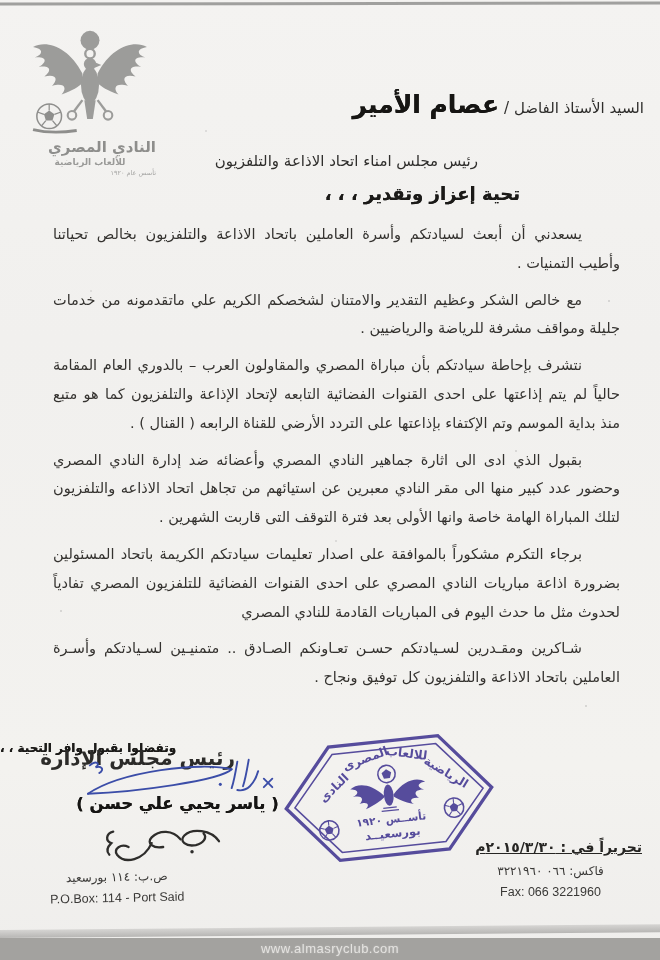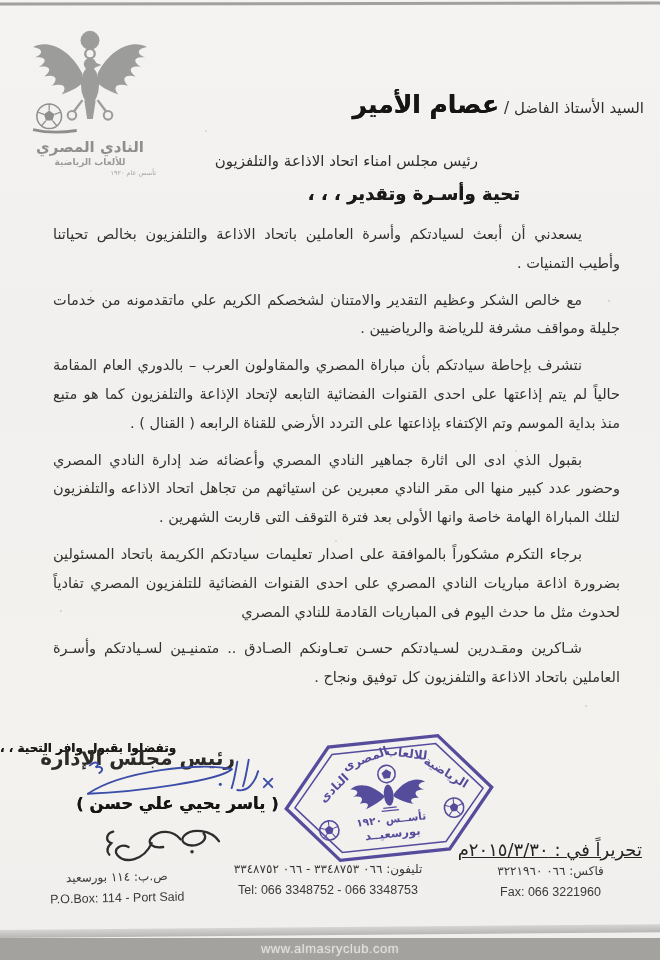--- a/index.html
+++ b/index.html
@@ -9,42 +9,42 @@
     font-family:"DejaVu Sans",sans-serif;color:#33312e;direction:rtl;
   }
   .scan-edge-top{position:absolute;top:2px;left:0;width:100%;height:3px;background:#8b8b89;opacity:.8;transform:rotate(-.1deg);}
   .speckles{position:absolute;top:0;left:0;width:2px;height:2px;border-radius:50%;background:transparent;
     box-shadow:455px 198px 0 rgba(110,110,108,.45),120px 388px 0 rgba(120,120,118,.3),608px 300px 0 rgba(120,120,118,.3),
     60px 610px 0 rgba(120,120,118,.3),335px 540px 0 rgba(130,130,128,.25),585px 705px 0 rgba(120,120,118,.3),
     205px 130px 0 rgba(130,130,128,.25),515px 450px 0 rgba(130,130,128,.3),90px 290px 0 rgba(130,130,128,.22);}
   
   .logo{position:absolute;top:28px;right:504px;width:132px;text-align:center;color:#8f8f8d;}
   .logo svg{display:block;margin:0 auto;}
-  .logo-name{font-size:15px;font-weight:bold;letter-spacing:.5px;color:#8e8e8c;margin-top:-2px;}
+  .logo-name{font-size:15px;font-weight:bold;letter-spacing:.5px;color:#8e8e8c;margin-top:-2px;text-align:right;}
   .logo-sub{font-size:9px;font-weight:bold;color:#9a9a98;margin-top:1px;}
   .logo-founded{font-size:6.5px;color:#a5a5a3;margin-top:2px;text-align:right;}
   .recipient-line{position:absolute;top:90px;right:16px;white-space:nowrap;}
   .recipient-prefix{font-size:15px;color:#2e2d2b;}
   .recipient-name{font-size:25px;font-weight:bold;color:#161513;text-shadow:0 0 .6px #161513;}
   .title-line{position:absolute;top:152px;right:182px;font-size:15px;color:#2f2e2c;white-space:nowrap;}
   .greeting{position:absolute;top:183px;right:140px;font-size:18px;font-weight:bold;color:#1b1a18;text-shadow:0 0 .6px #1b1a18;white-space:nowrap;}
   
   .body-text{position:absolute;top:220px;right:40px;left:36px;font-size:14.5px;line-height:28.8px;text-align:justify;color:#34322f;}
   .body-text p{margin:0 0 8px 17px;text-indent:38px;}
   
   .closing{position:absolute;top:704px;left:0;width:100%;text-align:left;font-size:12px;font-weight:bold;color:#1b1a18;text-shadow:0 0 .6px #1b1a18;margin-top:37px;}
   .sign-title{position:absolute;top:746px;right:425px;width:140px;text-align:center;font-size:20px;font-weight:600;color:#2c2b29;white-space:nowrap;}
   .sig-svg{position:absolute;top:756px;right:370px;}
   .sign-name{position:absolute;top:794px;right:365px;width:235px;text-align:center;font-size:16.5px;font-weight:bold;color:#161513;text-shadow:0 0 .6px #161513;white-space:nowrap;}
   .scribble-svg{position:absolute;top:822px;right:418px;}
   
   .stamp{position:absolute;top:724px;right:160px;mix-blend-mode:multiply;opacity:.92;}
   .stamp text{font-family:"DejaVu Sans",sans-serif;}
   
-  .date-line{position:absolute;top:839px;right:18px;font-size:18px;font-weight:normal;color:#262523;text-decoration:underline;white-space:nowrap;}
+  .date-line{position:absolute;top:839px;right:18px;font-size:14px;font-weight:bold;color:#262523;text-decoration:underline;white-space:nowrap;}
   
   .footer-col{position:absolute;text-align:center;white-space:nowrap;}
   .f-ar{font-size:12px;color:#3a3937;}
   .f-en{font-size:12.5px;color:#3a3937;direction:ltr;font-family:"Liberation Sans",sans-serif;margin-top:7px;}
   .f-fax{top:864px;right:22px;width:175px;}
   .f-tel{top:862px;right:212px;width:240px;}
   .f-po{top:870px;right:448px;width:190px;transform:rotate(-1.2deg);}
   .band-light{position:absolute;bottom:25px;left:-5px;width:105%;height:8px;background:linear-gradient(180deg,#d6d5d3,#b7b6b4);transform:rotate(-.5deg);}
   .band-dark{position:absolute;bottom:0;left:0;width:100%;height:22px;background:#a3a29f;}
   .website{width:100%;text-align:center;line-height:21px;font-size:13px;letter-spacing:.5px;color:rgba(244,243,240,.75);
@@ -84,21 +84,21 @@
     <div class="logo-name">النادي المصري</div>
     <div class="logo-sub">للألعاب الرياضية</div>
     <div class="logo-founded">تأسس عام ١٩٢٠</div>
   </div>
 
   <div class="recipient-line">
     <span class="recipient-prefix">السيد الأستاذ الفاضل /</span>
     <span class="recipient-name">عصام الأمير</span>
   </div>
   <div class="title-line">رئيس مجلس امناء اتحاد الاذاعة والتلفزيون</div>
-  <div class="greeting">تحية وأسـرة وتقدير ، ، ،</div>
+  <div class="greeting">تحية إعزاز وتقدير ، ، ،</div>
 
   <main class="body-text">
     <p>يسعدني أن أبعث لسيادتكم وأسرة العاملين باتحاد الاذاعة والتلفزيون بخالص تحياتنا وأطيب التمنيات .</p>
     <p>مع خالص الشكر وعظيم التقدير والامتنان لشخصكم الكريم علي ماتقدمونه من خدمات جليلة ومواقف مشرفة للرياضة والرياضيين .</p>
     <p>نتشرف بإحاطة سيادتكم بأن مباراة المصري والمقاولون العرب – بالدوري العام المقامة حالياً لم يتم إذاعتها على احدى القنوات الفضائية التابعه لإتحاد الإذاعة والتلفزيون كما هو متبع منذ بداية الموسم وتم الإكتفاء بإذاعتها على التردد الأرضي للقناة الرابعه ( القنال ) .</p>
     <p>بقبول الذي ادى الى اثارة جماهير النادي المصري وأعضائه ضد إدارة النادي المصري وحضور عدد كبير منها الى مقر النادي معبرين عن استيائهم من تجاهل اتحاد الاذاعه والتلفزيون لتلك المباراة الهامة خاصة وانها الأولى بعد فترة التوقف التى قاربت الشهرين .</p>
     <p>برجاء التكرم مشكوراً بالموافقة على اصدار تعليمات سيادتكم الكريمة باتحاد المسئولين بضرورة اذاعة مباريات النادي المصري على احدى القنوات الفضائية للتلفزيون المصري تفادياً لحدوث مثل ما حدث اليوم فى المباريات القادمة للنادي المصري</p>
     <p>شـاكرين ومقـدرين لسـيادتكم حسـن تعـاونكم الصـادق .. متمنيـين لسـيادتكم وأسـرة العاملين باتحاد الاذاعة والتلفزيون كل توفيق ونجاح .</p>
   </main>
 
@@ -158,24 +158,20 @@
       </g>
     </g>
   </svg>
 
   <div class="date-line">تحريراً في : ٢٠١٥/٣/٣٠م</div>
 
   <div class="footer-col f-fax">
     <div class="f-ar">فاكس: ٠٦٦ ٣٢٢١٩٦٠</div>
     <div class="f-en">Fax: 066 3221960</div>
   </div>
-  <div class="footer-col f-tel">
-    <div class="f-ar">تليفون: ٠٦٦ ٣٣٤٨٧٥٣ - ٠٦٦ ٣٣٤٨٧٥٢</div>
-    <div class="f-en">Tel: 066 3348752 - 066 3348753</div>
-  </div>
   <div class="footer-col f-po">
     <div class="f-ar">ص.ب: ١١٤ بورسعيد</div>
     <div class="f-en">P.O.Box: 114 - Port Said</div>
   </div>
 
   <div class="band-light"></div>
   <div class="band-dark">
     <div class="website">www.almasryclub.com</div>
   </div>
 

